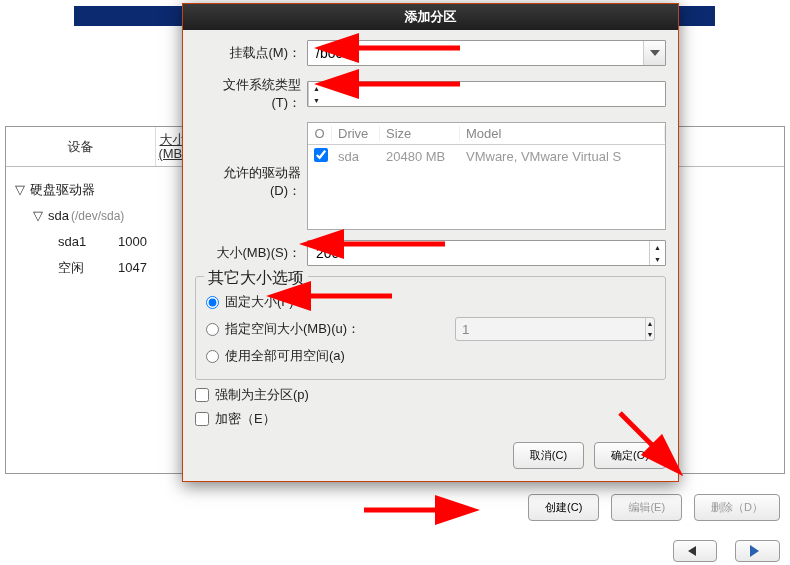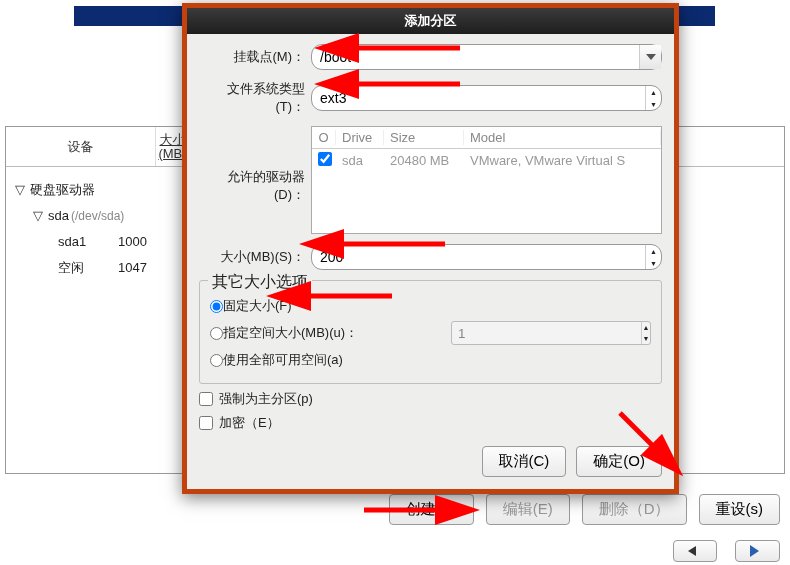--- a/index.html
+++ b/index.html
@@ -48,49 +48,49 @@
       position:absolute;
       top: 494px; left: 0; width: 790px;
       display:flex; justify-content:flex-end; gap:12px;
       padding-right: 10px;
     }
     .btn {
       border:1px solid #9a9a9a;
       border-radius:4px;
       background: linear-gradient(#fdfdfd,#eaeaea);
       padding: 5px 16px;
-      font-size: 15px;
+      font-size: 11px;
       cursor: pointer;
     }
     .btn.disabled { color:#999; cursor:default; }
     
     .dialog {
       position:absolute;
       top: 3px; left: 182px;
       width: 497px;
       background: #eeeeec;
-      border:5px solid #c2410c;
+      border:1px solid #c2410c;
       box-shadow: 0 4px 16px rgba(0,0,0,.5);
     }
     .dialog-title {
       background: linear-gradient(#3a3a3a,#1e1e1e);
       color:#fff;
       text-align:center;
       padding: 4px 0;
       font-size: 13px;
       font-weight: bold;
     }
     .dialog-body { padding: 10px 12px 12px 12px; }
     .form-row { display:flex; align-items:center; margin-bottom:10px; }
     .form-label { width: 112px; text-align:right; padding-right:6px; }
     .form-field { flex:1; }
     .combo {
       position:relative;
       display:flex; align-items:stretch;
-      border:1px solid #999; border-radius:11px;
+      border:1px solid #999; border-radius:1px;
       background:#fff; height:26px;
     }
     .combo input {
       flex:1; border:none; padding:0 8px; font-size:14px; outline:none;
       background:transparent;
     }
     .combo .arrow {
       width:22px; border-left:1px solid #ccc;
       display:flex; align-items:center; justify-content:center;
       cursor:pointer; background:linear-gradient(#fdfdfd,#e6e6e6);
@@ -119,21 +119,21 @@
     input[type=checkbox]{ width:14px; height:14px;}
     .groupbox {
       border:1px solid #bfbfbf; border-radius:3px;
       padding: 10px 10px 8px 10px; margin-top:6px;
       position:relative; background:#eeeeec;
     }
     .groupbox-title {
       position:absolute; top:-9px; left:8px;
       background:#eeeeec; padding:0 4px; font-size:16px;
     }
-    .radio-row { display:flex; align-items:center; margin:6px 0; }
+    .radio-row { display:flex; align-items:center; margin:6px 0; gap:6px;}
     .radio-row label { cursor:pointer; }
     .spinner-small {
       width:200px; height:24px; margin-left:auto;
       display:flex; border:1px solid #bbb; border-radius:3px; background:#f3f3f3;
     }
     .spinner-small input { flex:1; border:none; background:transparent; padding:0 6px; color:#888;}
     .spinner-small .sp { width:16px; display:flex; flex-direction:column; border-left:1px solid #ccc;}
     .spinner-small .sp div { flex:1; font-size:7px; display:flex; align-items:center; justify-content:center;}
     .check-row { display:flex; align-items:center; gap:6px; margin:6px 0;}
     .dialog-buttons { display:flex; justify-content:flex-end; gap:10px; margin-top:14px;}
@@ -186,21 +186,20 @@
       <span>空闲</span>
       <span style="position:absolute; left:104px;">1047</span>
     </div>
   </div>
 </div>
 
 <div class="btn-row">
   <button class="btn">创建(C)</button>
   <button class="btn disabled">编辑(E)</button>
   <button class="btn disabled">删除（D）</button>
-  <button class="btn">重设(s)</button>
 </div>
 
 <div class="dialog">
   <div class="dialog-title">添加分区</div>
   <div class="dialog-body">
 
     <div class="form-row">
       <div class="form-label">挂载点(M)：</div>
       <div class="form-field">
         <div class="combo">
@@ -211,21 +210,20 @@
               </svg>
           </div>
         </div>
       </div>
     </div>
 
     <div class="form-row">
       <div class="form-label">文件系统类型(T)：</div>
       <div class="form-field">
         <div class="combo">
-          <input value="ext3" style="">
           <div class="spin">
             <div>▲</div>
             <div>▼</div>
           </div>
         </div>
       </div>
     </div>
 
     <div class="form-row" style="align-items:flex-start;">
       <div class="form-label" style="padding-top:42px;">允许的驱动器(D)：</div>

